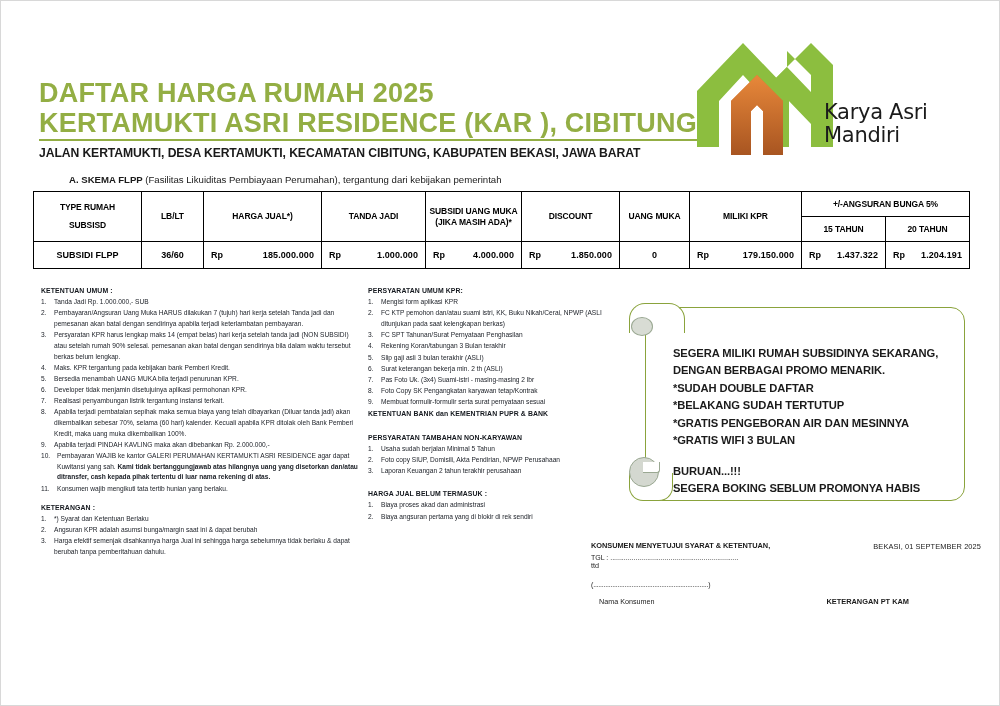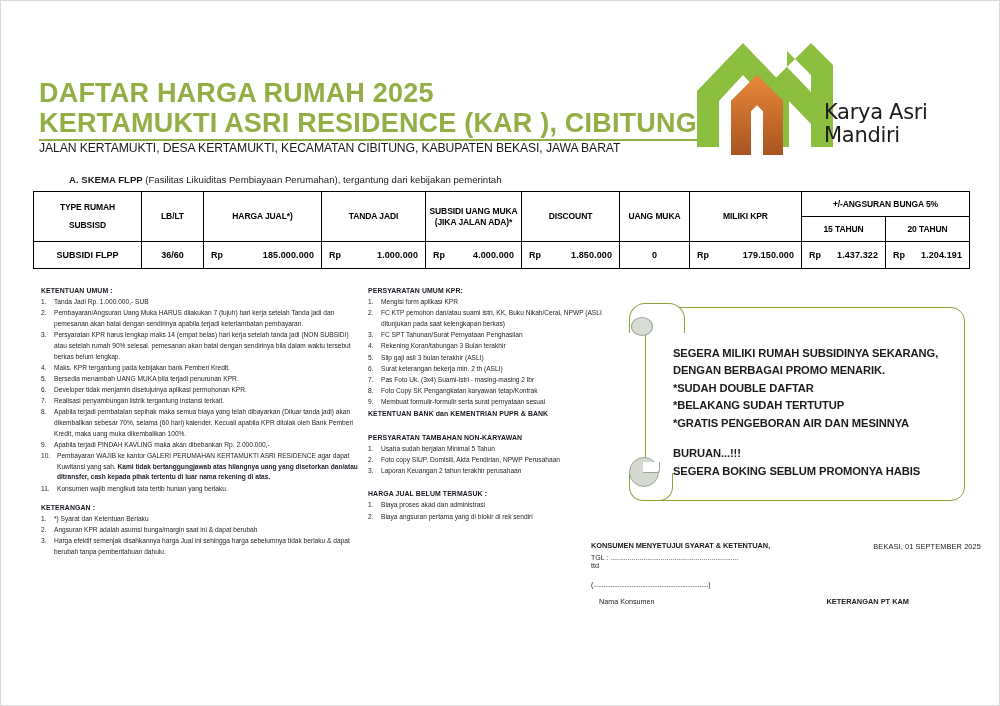--- a/index.html
+++ b/index.html
@@ -39,22 +39,23 @@
     font-weight: 700;
     color: #93ae44;
     letter-spacing: 0.2px;
     line-height: 1.12;
     white-space: nowrap;
     border-bottom: 2px solid #93ae44;
     display: inline-block;
     padding-bottom: 1px;
   }
   .subtitle {
+    margin-top: 5px;
     font-size: 12.2px;
-    font-weight: 400;
+    font-weight: 700;
     color: #1a1a1a;
     letter-spacing: -0.1px;
     white-space: nowrap;
   }
 
   
   .logo {
     position: absolute;
     right: 8px;
     top: 28px;
@@ -373,21 +374,21 @@
       <tr>
         <th rowspan="2">
           <div class="type-cell-inner">
             <span>TYPE RUMAH</span>
             <span>SUBSISD</span>
           </div>
         </th>
         <th rowspan="2">LB/LT</th>
         <th rowspan="2">HARGA JUAL*)</th>
         <th rowspan="2">TANDA JADI</th>
-        <th rowspan="2">SUBSIDI UANG MUKA (JIKA JALAN ADA)*</th>
+        <th rowspan="2">SUBSIDI UANG MUKA (JIKA MASIH ADA)*</th>
         <th rowspan="2">DISCOUNT</th>
         <th rowspan="2">UANG MUKA</th>
         <th rowspan="2">MILIKI KPR</th>
         <th colspan="2" class="">+/-ANGSURAN BUNGA 5%</th>
       </tr>
       <tr>
         <th>15 TAHUN</th>
         <th>20 TAHUN</th>
       </tr>
     </thead>
@@ -503,20 +504,21 @@
     <div class="promo-top-curl"></div>
     <div class="promo-curl-ball-top"></div>
     <div class="promo-bottom-curl"></div>
     <div class="promo-curl-ball-bottom"></div>
     <div class="promo-text">
       <div>SEGERA MILIKI RUMAH SUBSIDINYA SEKARANG,</div>
       <div>DENGAN BERBAGAI PROMO MENARIK.</div>
       <div>*SUDAH DOUBLE DAFTAR</div>
       <div>*BELAKANG SUDAH TERTUTUP</div>
       <div>*GRATIS PENGEBORAN AIR DAN MESINNYA</div>
+      <div>*GRATIS WIFI 3 BULAN</div>
       <div class="promo-gap"></div>
       <div>BURUAN...!!!</div>
       <div>SEGERA BOKING SEBLUM PROMONYA HABIS</div>
     </div>
   </div>
 
   <div class="sign">
     <div class="sign-row">
       <div class="sign-left">
         <div class="sign-consumer-head">KONSUMEN MENYETUJUI SYARAT &amp; KETENTUAN,</div>

